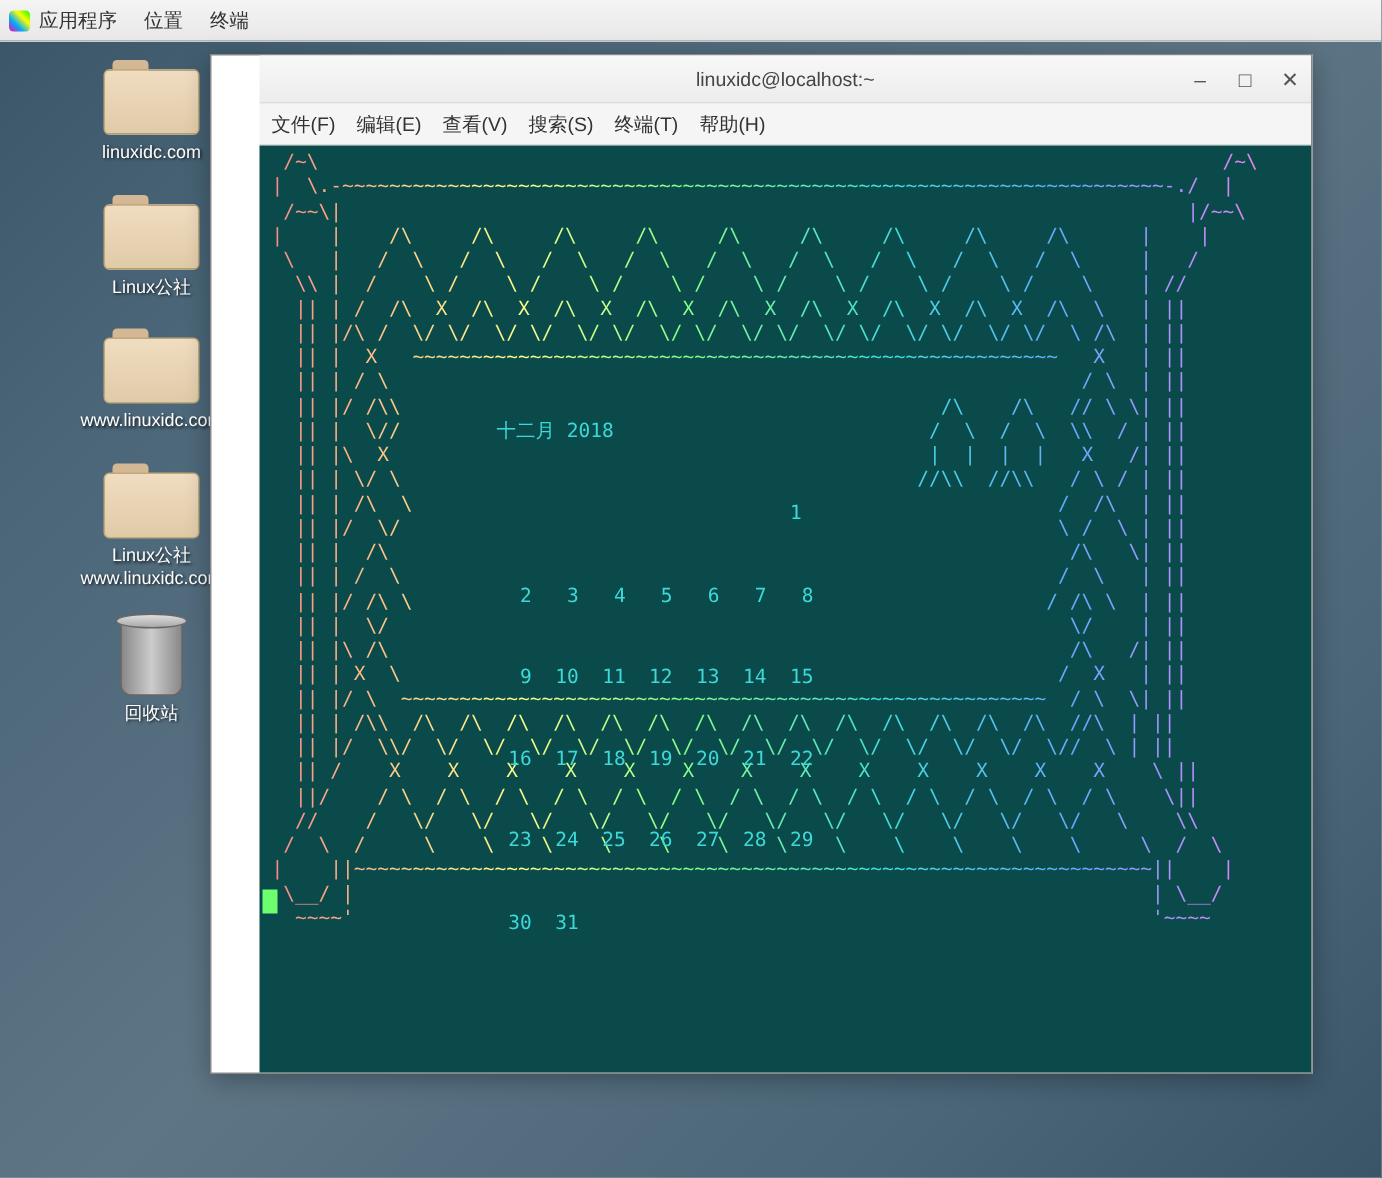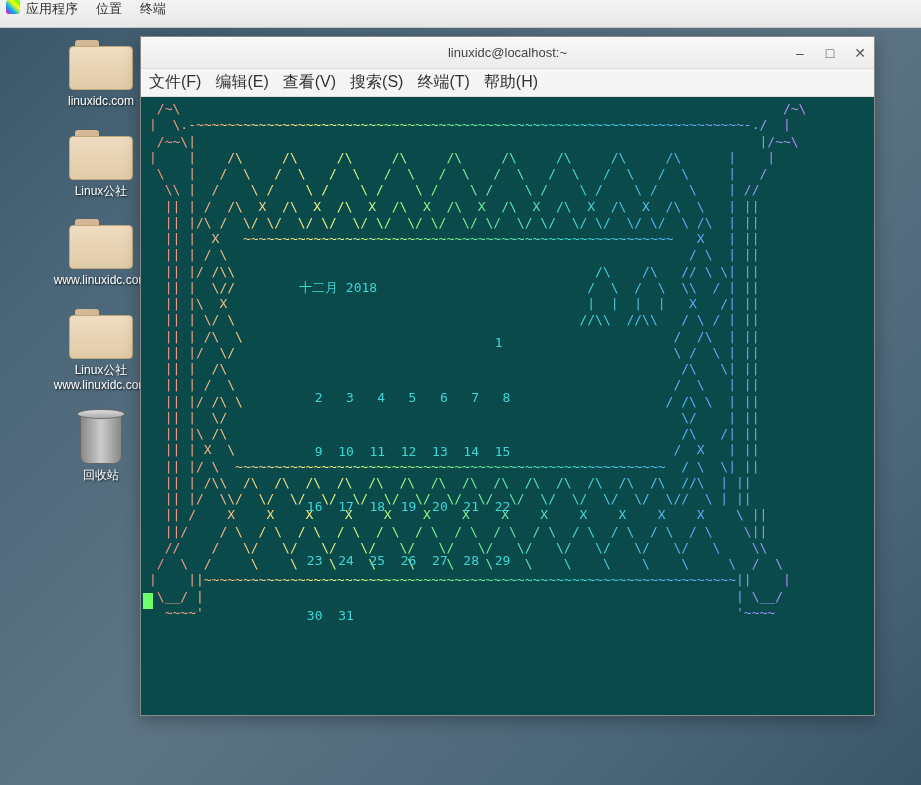--- a/index.html
+++ b/index.html
@@ -1,48 +1,48 @@
 <!DOCTYPE html>
 <html><head>
 <meta charset="utf-8">
 <style>
 * { margin:0; padding:0; box-sizing:border-box; }
 body { width:921px; height:785px; font-family:sans-serif; overflow:hidden;
   background:linear-gradient(135deg,#3a5568 0%,#4a6678 20%,#5e7585 50%,#4a6678 80%,#3a5568 100%); }
 .taskbar { height:28px; background:linear-gradient(#f4f4f4,#e8e8e8);
-  border-bottom:1px solid #ccc; display:flex; align-items:flex-start; font-size:13px;
+  border-bottom:1px solid #ccc; display:flex; align-items:center; font-size:13px;
   padding:0 6px; color:#333;font-family:Liberation Mono, monospace; }
 .taskbar .logo { width:14px; height:14px; margin-right:6px;
   background:linear-gradient(45deg,#f0a,#0af,#ff0,#0f0); border-radius:3px; }
 .taskbar span { margin-right:18px; cursor:default; }
 .desktop-icons { position:absolute; top:40px; left:36px; width:130px; }
 .dicon { text-align:center; margin-bottom:20px; cursor:default; }
 .dicon .folder { width:64px; height:50px; margin:0 auto 4px; position:relative; }
 .dicon .folder::before { content:""; position:absolute; top:0; left:6px; width:24px; height:10px;
   background:#d4b896; border-radius:3px 3px 0 0; }
 .dicon .folder::after { content:""; position:absolute; top:6px; left:0; right:0; bottom:0;
   background:linear-gradient(#f0dcc0,#e0cba8); border-radius:4px; border:1px solid #c0a878; }
 .dicon.trash .can { width:42px; height:50px; margin:0 auto 4px;
   background:linear-gradient(90deg,#888,#ccc,#888); border-radius:0 0 8px 8px;
   border:1px solid #666; position:relative; }
 .dicon.trash .can::before { content:""; position:absolute; top:-6px; left:-4px; right:-4px;
   height:8px; background:linear-gradient(#ddd,#aaa); border-radius:50%; border:1px solid #666; }
 .dicon .label { color:#fff; font-size:12px; text-shadow:1px 1px 2px rgba(0,0,0,.8);
   line-height:1.3; word-wrap:break-word; }
 .window { position:absolute; top:36px; left:140px; width:735px; height:680px;
-  background:#fff; border:1px solid #888; box-shadow:0 4px 16px rgba(0,0,0,.3); }
+  background:#fff; border:1px solid #888; box-shadow:0 4px 16px rgba(0,0,0,.3);padding-left:32px; }
 .titlebar { height:32px; background:linear-gradient(#f8f8f8,#ececec);
   display:flex; align-items:center; justify-content:center; position:relative;
   border-bottom:1px solid #ddd; }
 .titlebar .title { font-size:13px; color:#444; }
 .winbtns { position:absolute; right:6px; display:flex; gap:14px; }
 .winbtn { width:16px; height:16px; display:flex; align-items:center; justify-content:center;
   font-size:14px; color:#555; cursor:default; }
 .menubar { height:28px; background:#f5f5f5; border-bottom:1px solid #ddd;
-  display:flex; align-items:center; padding:0 8px; font-size:16px; color:#333; }
+  display:flex; align-items:center; padding:0 8px; font-size:13px; color:#333; }
 .menubar span { margin-right:14px; cursor:default; }
 .term { background:#0a4a4a; height:calc(100% - 60px); padding:4px 8px;
   font-family:monospace; font-size:13px; line-height:1.25; overflow:hidden; position:relative; }
 .term pre { color:#1ec8c8; white-space:pre; }
 .cal { position:absolute; top:146px; left:158px; font-family:monospace; font-size:13px;
   line-height:1.4; color:#3dd8d8; text-align:left; white-space:pre; }
 .cursor { position:absolute; bottom:106px; left:2px; width:10px; height:16px; background:#6eff6e; }
 
 .term pre { background:linear-gradient(90deg,#f88 0%,#fc8 12%,#ff8 24%,#8f8 40%,#4dd 60%,#6af 78%,#c8f 92%,#f8c 100%);
   -webkit-background-clip:text; background-clip:text; -webkit-text-fill-color:transparent; }

